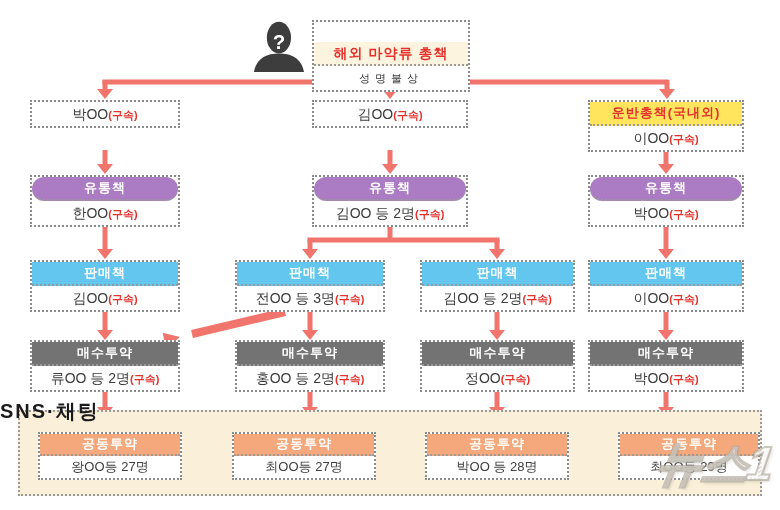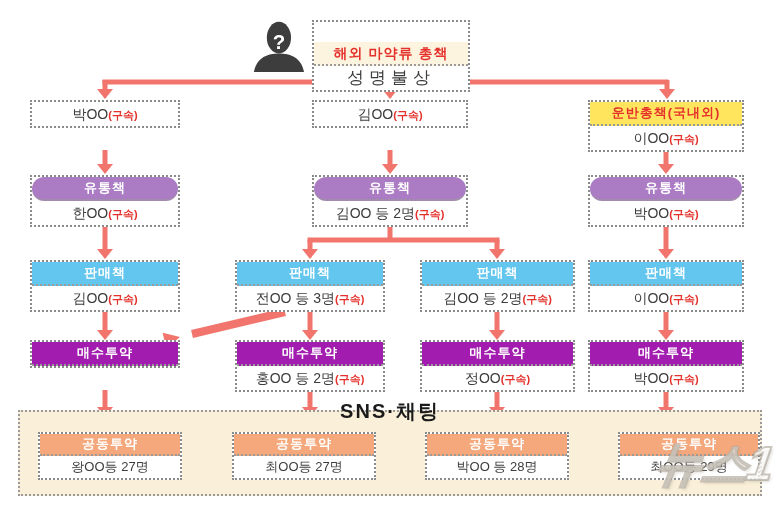--- a/index.html
+++ b/index.html
@@ -9,30 +9,30 @@
   .node{position:absolute;border:2px dotted #8a8a8a;background:#fff;text-align:center;box-sizing:border-box;}
   .node .hd{height:22px;line-height:22px;font-weight:bold;font-size:13px;letter-spacing:1px;border-bottom:2px dotted #9a9a9a;white-space:nowrap;overflow:hidden;}
   .node .bd{height:24px;line-height:24px;font-size:14px;color:#3c3c3c;background:#fff;white-space:nowrap;overflow:hidden;}
   .nm{color:#3c3c3c;}
   .st{color:#e5312b;font-weight:bold;font-size:11px;margin-left:0;}
 
   .hd-cream{background:#fdf4e0;color:#e5312b;}
   .hd-yellow{background:#ffe45e;color:#e5312b;}
   .hd-purple{background:#ab7cc4;color:#ffffff;border-radius:12px;}
   .hd-blue{background:#62c6ee;color:#ffffff;}
-  .hd-gray{background:#a21caf;color:#ffffff;}
+  .hd-gray{background:#737373;color:#ffffff;}
   .hd-orange{background:#f4a87c;color:#ffffff;}
 
   .rootbox .hd{font-size:14px;margin-top:20px;}
-  .rootbox .bd{letter-spacing:5px;font-size:17px;}
+  .rootbox .bd{letter-spacing:5px;font-size:11px;}
 
   .person-icon{position:absolute;left:250px;top:20px;width:56px;height:52px;}
 
   .sns-section{position:absolute;left:18px;top:410px;width:744px;height:86px;border:2px dotted #9a9a9a;background:#faf0d9;box-sizing:border-box;}
-  .sns-title{position:absolute;left:0;top:398px;width:780px;text-align:center;font-size:20px;font-weight:bold;color:#1a1a1a;letter-spacing:2px;}
+  .sns-title{position:absolute;left:0;top:398px;width:780px;text-align:left;font-size:20px;font-weight:bold;color:#1a1a1a;letter-spacing:2px;}
 
   .sns-node .hd{height:20px;line-height:20px;font-size:13px;}
   .sns-node .bd{height:22px;line-height:22px;font-size:13px;}
 
   .watermark{position:absolute;right:8px;top:432px;font-size:48px;font-weight:bold;font-style:italic;transform:skew(-8deg);color:rgba(255,255,255,0.75);-webkit-text-stroke:2px rgba(175,168,155,0.65);text-shadow:2px 2px 3px rgba(160,155,140,0.35);z-index:5;letter-spacing:-2px;}
 </style>
 </head>
 <body>
 
 <div class="canvas">
@@ -133,20 +133,21 @@
     <div class="hd hd-blue">판매책</div>
     <div class="bd"><span class="nm">김OO 등 2명</span><span class="st">(구속)</span></div>
   </div>
   <div class="node" style="left:588px;top:260px;width:156px;">
     <div class="hd hd-blue">판매책</div>
     <div class="bd"><span class="nm">이OO</span><span class="st">(구속)</span></div>
   </div>
 
   <div class="node" style="left:30px;top:340px;width:150px;">
     <div class="hd hd-gray">매수투약</div>
+    <div class="bd"><span class="nm">류OO 등 2명</span><span class="st">(구속)</span></div>
   </div>
   <div class="node" style="left:235px;top:340px;width:150px;">
     <div class="hd hd-gray">매수투약</div>
     <div class="bd"><span class="nm">홍OO 등 2명</span><span class="st">(구속)</span></div>
   </div>
   <div class="node" style="left:420px;top:340px;width:155px;">
     <div class="hd hd-gray">매수투약</div>
     <div class="bd"><span class="nm">정OO</span><span class="st">(구속)</span></div>
   </div>
   <div class="node" style="left:588px;top:340px;width:156px;">

